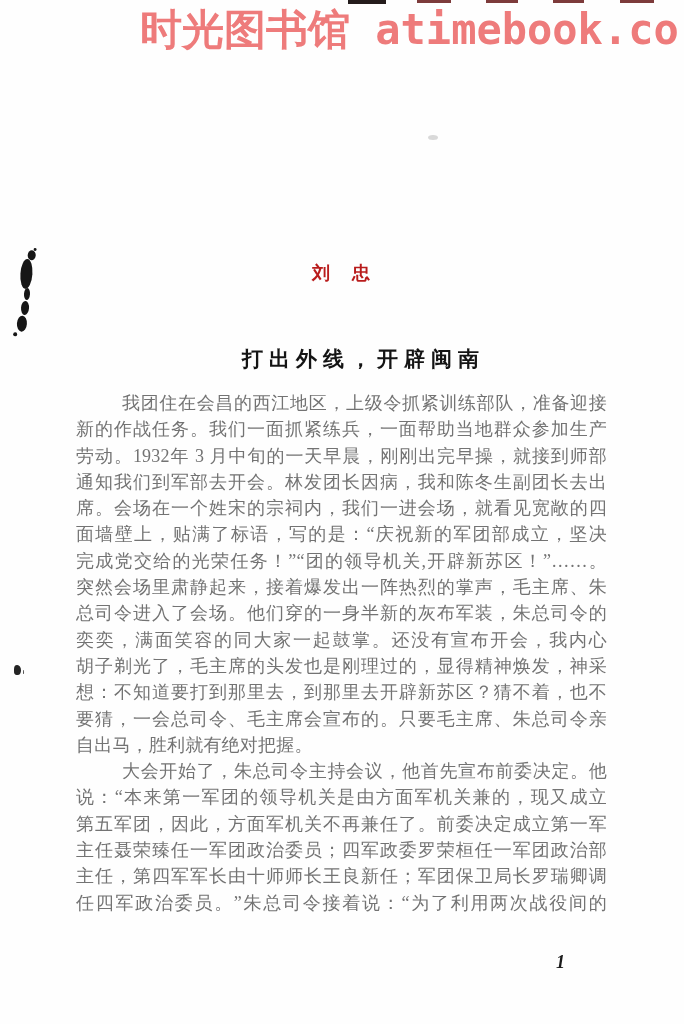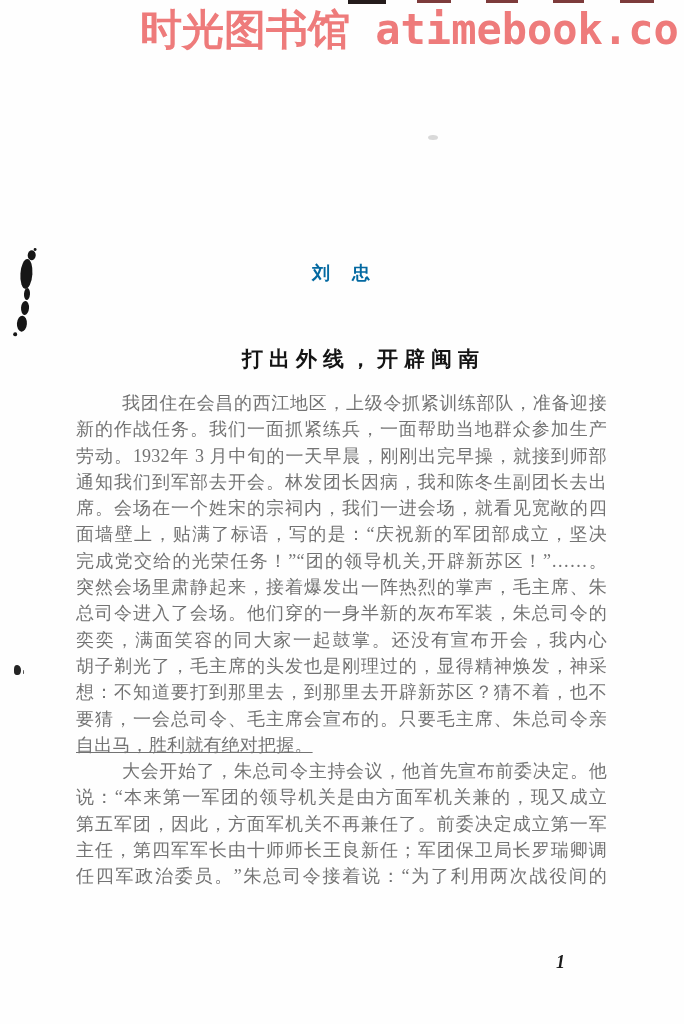--- a/index.html
+++ b/index.html
@@ -44,21 +44,21 @@
     margin:0;text-align:center;
     font-size:28px;font-weight:bold;
     letter-spacing:9px;
     color:#141414;
   }
   .article-author{
     position:absolute;top:261px;left:0;right:0;
     text-align:center;
     font-size:18px;font-weight:bold;
     letter-spacing:2px;
-    color:#0369a1;
+    color:#b91c1c;
   }
   .section-heading{
     position:absolute;top:345px;left:0;right:0;
     margin:0;text-align:center;
     font-size:21px;font-weight:bold;
     letter-spacing:6px;
     color:#141414;
     padding-left:43px;
   }
   .article-body{
@@ -67,21 +67,21 @@
     letter-spacing:0.2px;
     color:#737373;
   }
   .body-line{
     height:26.3px;line-height:26.3px;
     text-align:justify;
     text-align-last:justify;
     overflow:hidden;
     white-space:nowrap;
   }
-  .body-line.no-stretch{text-align-last:left;text-decoration:underline;}
+  .body-line.no-stretch{text-align-last:left;}
   .body-line.indent{padding-left:46px;}
   .page-number{
     position:absolute;left:556px;top:952px;
     font-size:18px;font-style:italic;font-weight:bold;
     color:#1a1a1a;
   }
 </style>
 </head>
 <body>
 
@@ -128,19 +128,20 @@
       <div class="body-line">突然会场里肃静起来，接着爆发出一阵热烈的掌声，毛主席、朱</div>
       <div class="body-line">总司令进入了会场。他们穿的一身半新的灰布军装，朱总司令的</div>
       <div class="body-line">奕奕，满面笑容的同大家一起鼓掌。还没有宣布开会，我内心</div>
       <div class="body-line">胡子剃光了，毛主席的头发也是刚理过的，显得精神焕发，神采</div>
       <div class="body-line">想：不知道要打到那里去，到那里去开辟新苏区？猜不着，也不</div>
       <div class="body-line">要猜，一会总司令、毛主席会宣布的。只要毛主席、朱总司令亲</div>
       <div class="body-line no-stretch">自出马，胜利就有绝对把握。</div>
       <div class="body-line indent">大会开始了，朱总司令主持会议，他首先宣布前委决定。他</div>
       <div class="body-line">说：“本来第一军团的领导机关是由方面军机关兼的，现又成立</div>
       <div class="body-line">第五军团，因此，方面军机关不再兼任了。前委决定成立第一军</div>
+      <div class="body-line">主任聂荣臻任一军团政治委员；四军政委罗荣桓任一军团政治部</div>
       <div class="body-line">主任，第四军军长由十师师长王良新任；军团保卫局长罗瑞卿调</div>
       <div class="body-line">任四军政治委员。”朱总司令接着说：“为了利用两次战役间的</div>
     </div>
 
   <div class="page-number">1</div>
 
 </div>
 
 </body></html>

